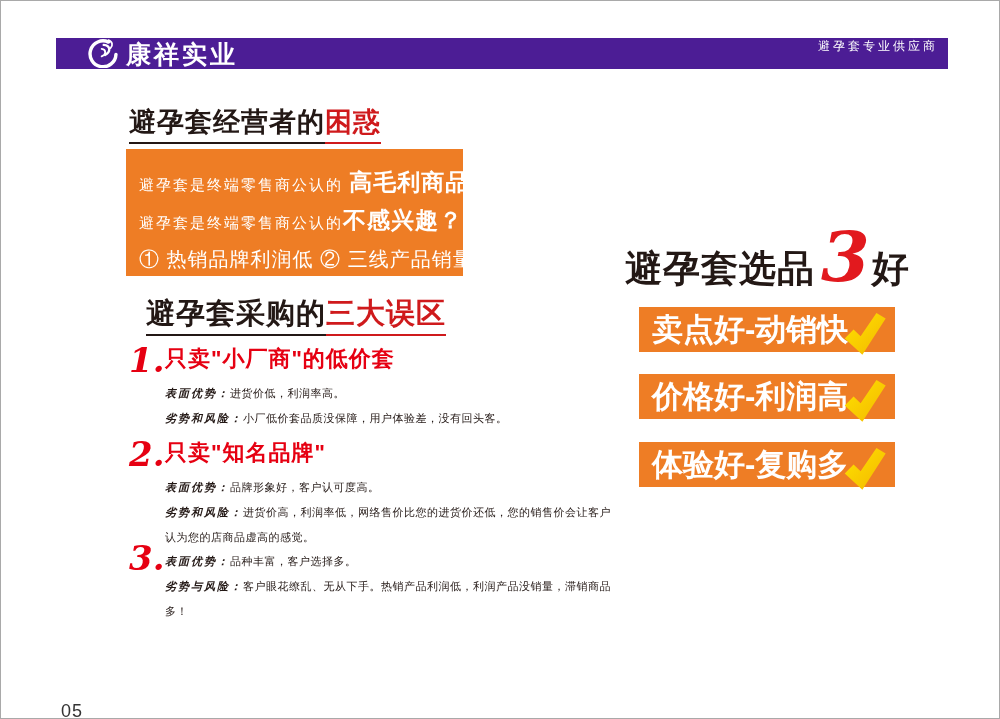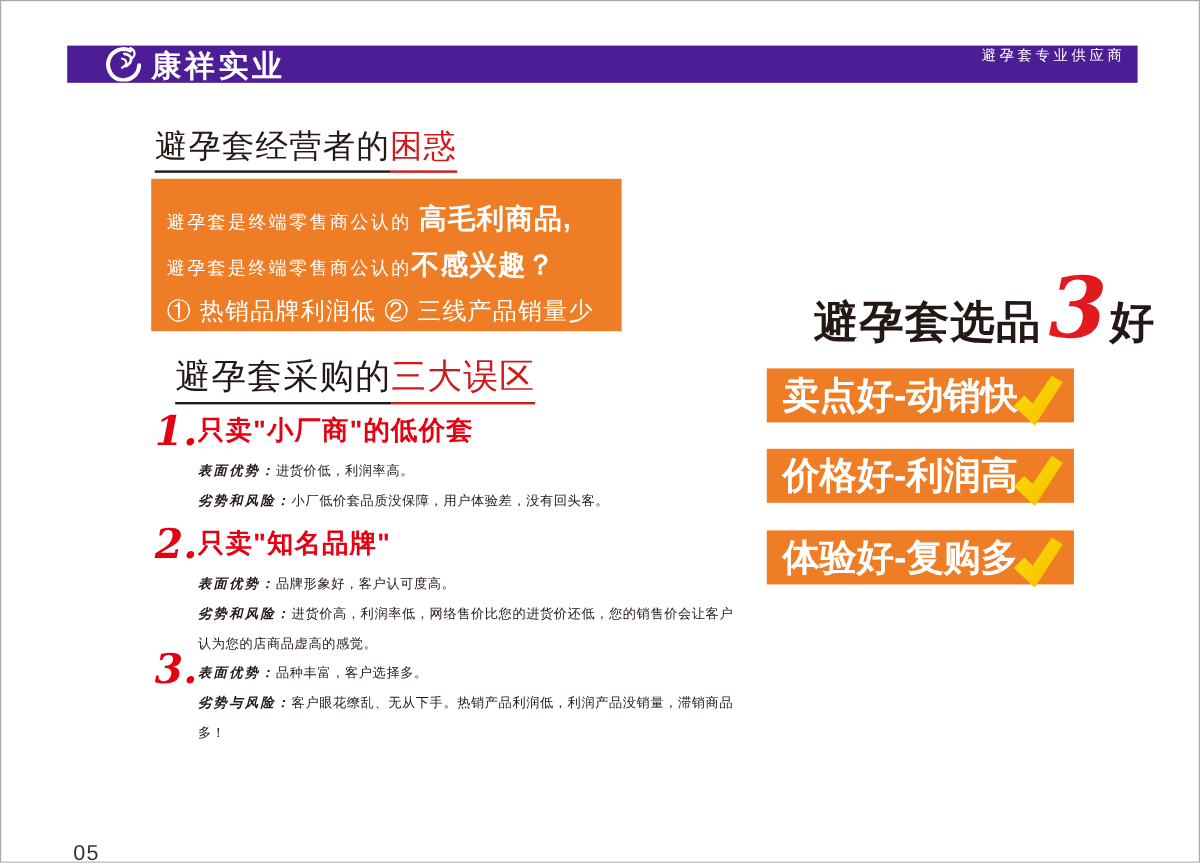--- a/index.html
+++ b/index.html
@@ -13,29 +13,29 @@
   
   .header {
     position:absolute; left:55px; top:37px; width:892px; height:31px;
     background:#4c1d95; display:flex; align-items:flex-start;
   }
   .logo { width:30px; height:30px; margin-left:32px; flex:0 0 auto; }
   .brand { color:#fff; font-size:25px; font-weight:bold; letter-spacing:3px; margin-left:8px; white-space:nowrap; }
   .tagline { color:#fff; font-size:12px; letter-spacing:3px; margin-left:auto; margin-right:10px; white-space:nowrap;font-family:Liberation Mono, monospace; }
 
   
-  .h1 { position:absolute; font-weight:normal; white-space:nowrap; letter-spacing:1px; }
+  .h1 { position:absolute; font-weight:bold; white-space:nowrap; letter-spacing:1px; }
   .h1 .u-black { border-bottom:2px solid #231815; padding-bottom:5px; }
   .h1 .u-red   { color:#cf1a1c; border-bottom:2px solid #cf1a1c; padding-bottom:5px; }
   .heading-confusion { left:128px; top:103px; font-size:27px; }
   .heading-mistakes  { left:145px; top:293px; font-size:29px; }
 
   
   .confusion-box {
-    position:absolute; left:125px; top:148px; width:392px; height:127px;
+    position:absolute; left:125px; top:148px; width:337px; height:127px;
     background:#ee7d25; color:#fff; padding:14px 0 0 13px;
   }
   .confusion-box .line { white-space:nowrap; }
   .cb-l1 { margin-top:4px; }
   .cb-l2 { margin-top:7px; }
   .cb-l3 { margin-top:10px; font-size:20px; letter-spacing:1px; }
   .cb-small { font-size:15px; letter-spacing:2px; }
   .cb-large { font-size:23px; font-weight:bold; letter-spacing:1px; }
 
   
@@ -47,21 +47,21 @@
     position:absolute; left:0; top:-4px;
     font-family:"DejaVu Serif", serif; font-style:italic; font-weight:bold;
     font-size:34px; color:#e60012;
   }
   .mk-body { margin-left:36px; }
   .mk-title { color:#e60012; font-size:22px; font-weight:bold; letter-spacing:1px; white-space:nowrap; }
   .mk-text { margin-top:7px; font-size:11px; line-height:25px; letter-spacing:0.5px; }
   .mk-label { font-style:italic; font-weight:bold; letter-spacing:2px; font-family:"Liberation Serif", serif; }
 
   
-  .sel-title { position:absolute; left:677px; top:228px; display:flex; align-items:baseline; white-space:nowrap;text-align:center; }
+  .sel-title { position:absolute; left:624px; top:228px; display:flex; align-items:baseline; white-space:nowrap;text-align:center; }
   .sel-black { font-size:37px; font-weight:bold; letter-spacing:1px; font-family:"Liberation Serif", serif; }
   .sel-num {
     font-family:"DejaVu Serif", serif; font-style:italic; font-weight:bold;
     font-size:70px; line-height:0.8; color:#e2191e; margin:0 2px 0 6px;
   }
   .benefit {
     position:absolute; left:638px; width:256px; height:45px;
     background:#ee7d25; display:flex; align-items:center;
   }
   .bn-1 { top:306px; } .bn-2 { top:373px; } .bn-3 { top:441px; }

